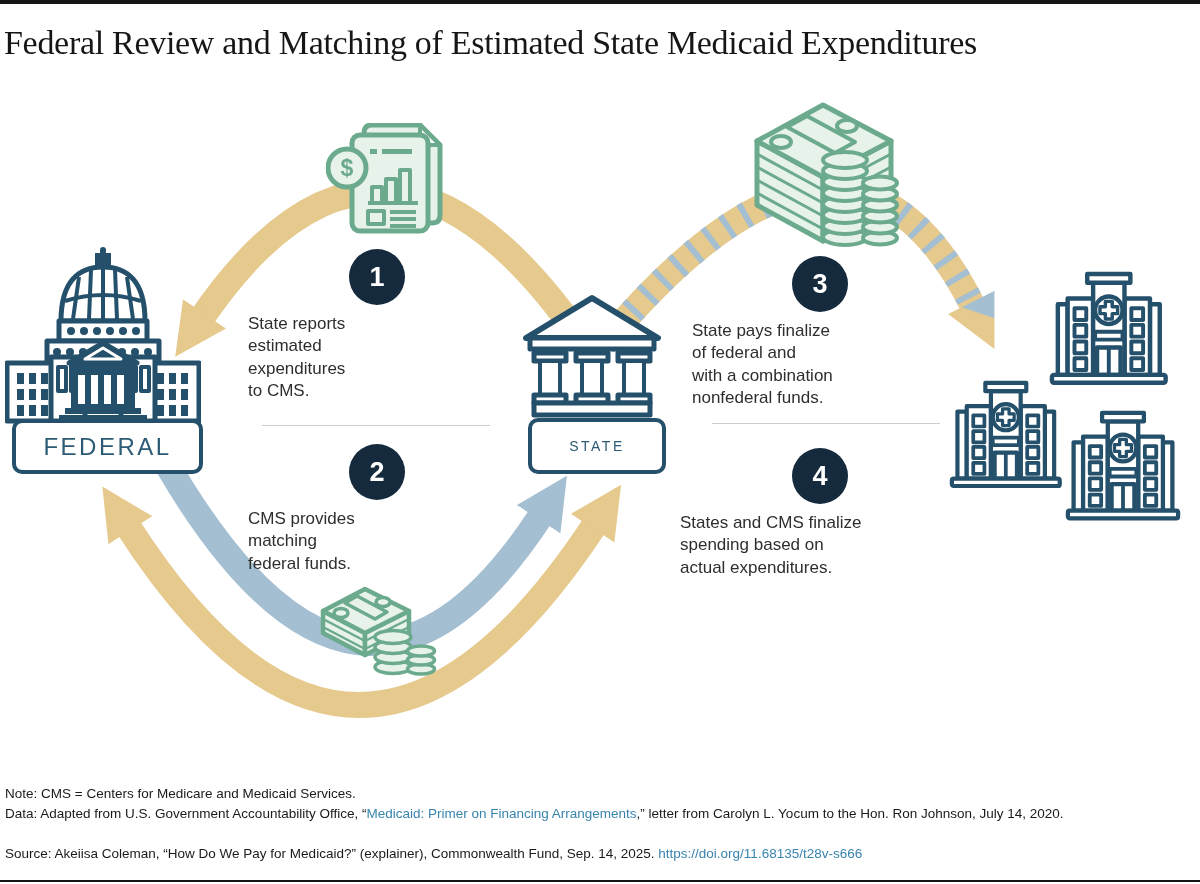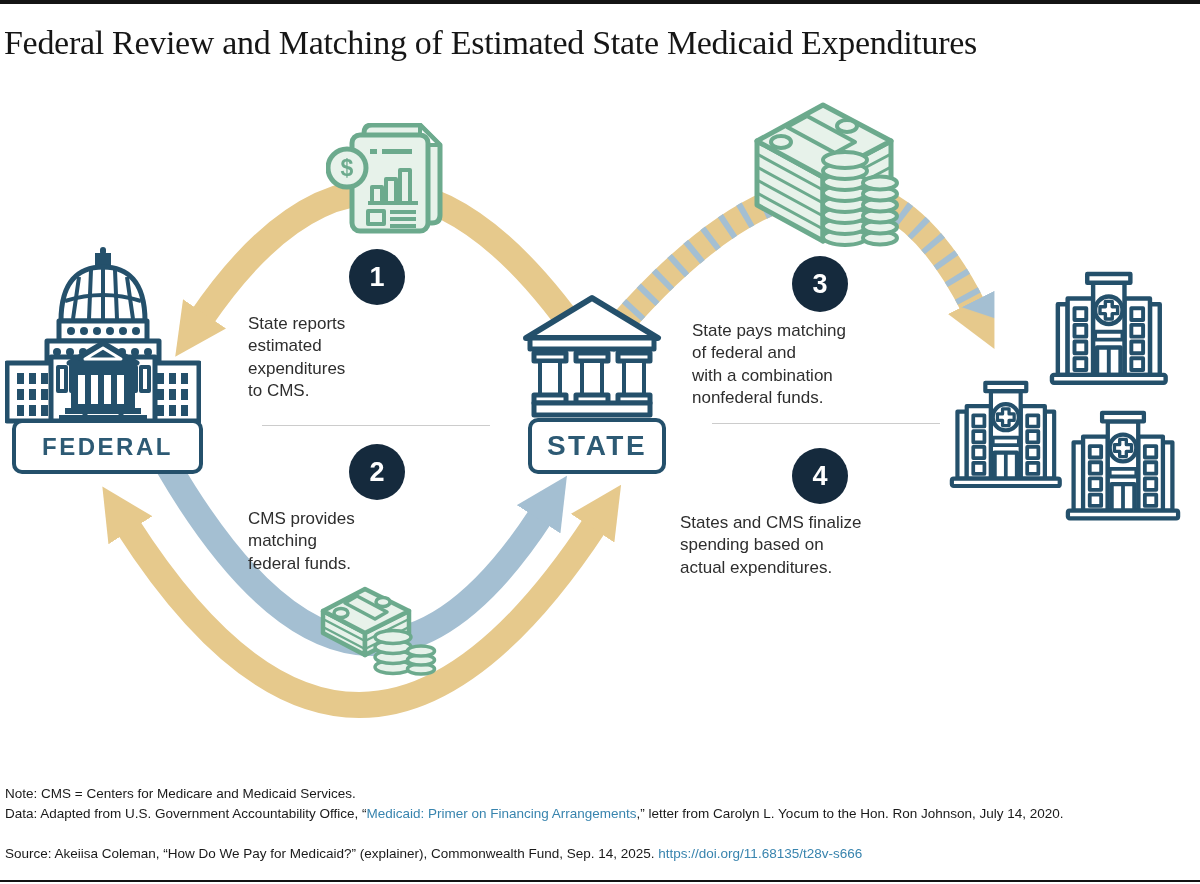--- a/index.html
+++ b/index.html
@@ -12,25 +12,25 @@
   .title {
     position:absolute; left:4px; top:24px; width:1150px;
     font-family:"Liberation Serif", serif; font-size:34px; font-weight:500;
     color:#161616; letter-spacing:-0.3px; margin:0;
   }
   svg.arrows { position:absolute; left:0; top:0; z-index:1; }
   .icon { position:absolute; z-index:2; }
   .entity-label {
     position:absolute; z-index:3; background:#fff;
     border:4px solid #24506b; border-radius:10px;
-    color:#2d5a74; font-weight:bold; letter-spacing:2.5px;
+    color:#2d5a74; font-weight:normal; letter-spacing:2.5px;
     display:flex; align-items:center; justify-content:center;
   }
   .fed-label   { left:12px;  top:419px; width:183px; height:47px; font-size:24px; }
-  .state-label { left:528px; top:418px; width:130px; height:48px; font-size:28px; }
+  .state-label { left:528px; top:418px; width:130px; height:48px; font-size:14px; }
   .step-circle {
     position:absolute; z-index:3; width:56px; height:56px; border-radius:50%;
     background:#152a3d; color:#fff; font-weight:bold; font-size:27px;
     display:flex; align-items:center; justify-content:center;
   }
   .step-text {
     position:absolute; z-index:3; width:260px; text-align:left;
     font-size:17px; line-height:1.32; color:#2e2e2e;
   }
   .divider { position:absolute; z-index:2; height:1px; background:#cccccc; width:228px; }
@@ -294,21 +294,21 @@
   <div class="step-text" style="left:248px; top:508px;">
     <div>CMS provides</div>
     <div>matching</div>
     <div>federal funds.</div>
   </div>
 
   <div class="step-circle" style="left:792px; top:256px;">
     <span>3</span>
   </div>
   <div class="step-text" style="left:692px; top:320px;">
-    <div>State pays matching</div>
+    <div>State pays finalize</div>
     <div>of federal and</div>
     <div>with a combination</div>
     <div>nonfederal funds.</div>
   </div>
 
   <div class="divider" style="left:712px; top:423px;"></div>
 
   <div class="step-circle" style="left:792px; top:448px;">
     <span>4</span>
   </div>

